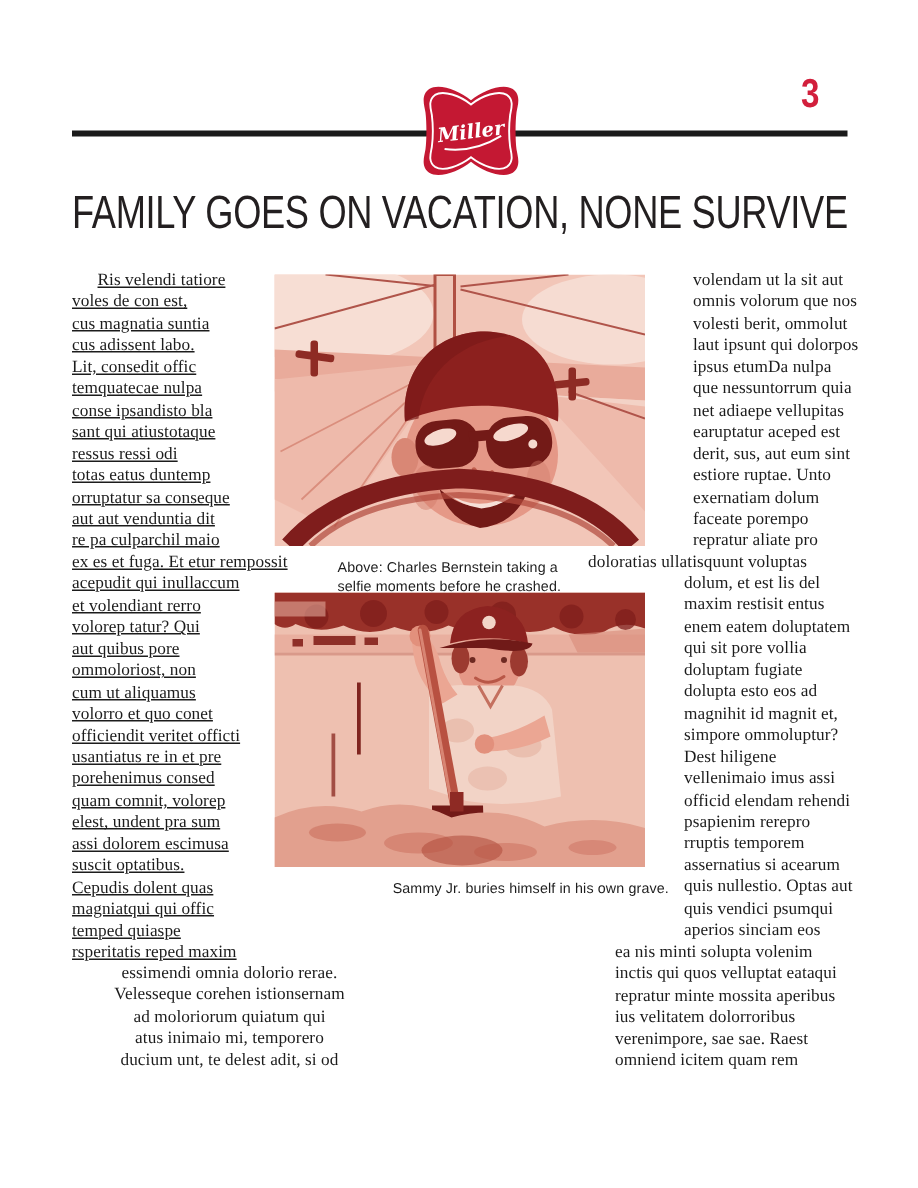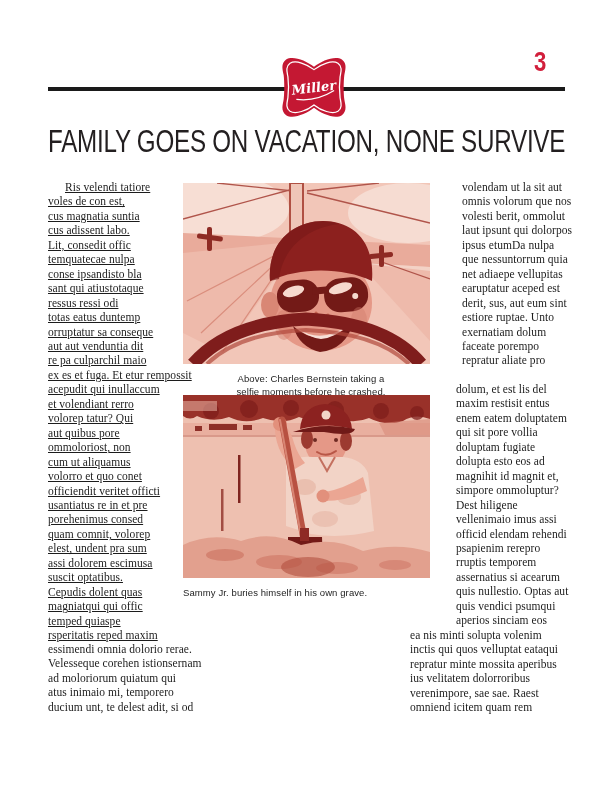--- a/index.html
+++ b/index.html
@@ -8,34 +8,34 @@
   .rule{position:absolute;left:48px;top:87px;width:517px;height:4px;background:#1a1a1a;}
   .pagenum{position:absolute;left:534px;top:47px;font-family:"Liberation Sans",sans-serif;
            font-size:27px;font-weight:700;color:#d21f3c;transform:scaleX(.82);transform-origin:left top;}
   .badge{position:absolute;left:273px;top:52px;width:82px;height:63px;}
   .headline{position:absolute;left:48px;top:124px;margin:0;font-family:"Liberation Sans",sans-serif;
             font-weight:400;font-size:31px;letter-spacing:-.3px;color:#231f20;white-space:nowrap;
             transform:scaleX(.78);transform-origin:left top;}
   .body-col{position:absolute;font-size:11.5px;line-height:14.45px;white-space:pre-line;
             letter-spacing:.05px;}
   .c1t{left:48px;top:180px;width:210px;text-indent:17px;text-decoration:underline;}
-  .c1b{left:48px;top:642px;width:210px;}
+  .c1b{left:48px;top:642px;width:210px;text-align:center;}
   .c2b{left:228px;top:622px;width:185px;}
   .c3t{left:440px;top:180px;width:135px;margin-left:22px;}
   .c3gap{left:392px;top:368px;width:180px;}
   .c3m{left:456px;top:382px;width:140px;}
   .c3b{left:410px;top:628px;width:165px;}
   .photo{position:absolute;left:183px;width:247px;}
   .p1{top:183px;height:181px;}
   .p2{top:395px;height:183px;}
   .photo svg{display:block;width:100%;height:100%;}
   .caption{position:absolute;font-family:"Liberation Sans",sans-serif;font-size:9.5px;
            line-height:13px;color:#1d1d1d;letter-spacing:.1px;}
-  .cap1{left:225px;top:372px;width:172px;text-align:center;}
-  .cap2{left:183px;top:586px;width:247px;text-align:left;}
+  .cap1{left:225px;top:372px;width:172px;}
+  .cap2{left:199px;top:586px;width:247px;text-align:right;}
 </style>
 </head>
 <body>
 
 <div class="page">
 
   <div class="rule"></div>
 
   <div class="pagenum">3</div>
 
@@ -95,20 +95,21 @@
 laut ipsunt qui dolorpos
 ipsus etumDa nulpa
 que nessuntorrum quia
 net adiaepe vellupitas
 earuptatur aceped est
 derit, sus, aut eum sint
 estiore ruptae. Unto
 exernatiam dolum
 faceate porempo
 repratur aliate pro</div>
+  <div class="body-col c3gap">doloratias ullatisquunt voluptas</div>
   <div class="body-col c3m">dolum, et est lis del
 maxim restisit entus
 enem eatem doluptatem
 qui sit pore vollia
 doluptam fugiate
 dolupta esto eos ad
 magnihit id magnit et,
 simpore ommoluptur?
 Dest hiligene
 vellenimaio imus assi

